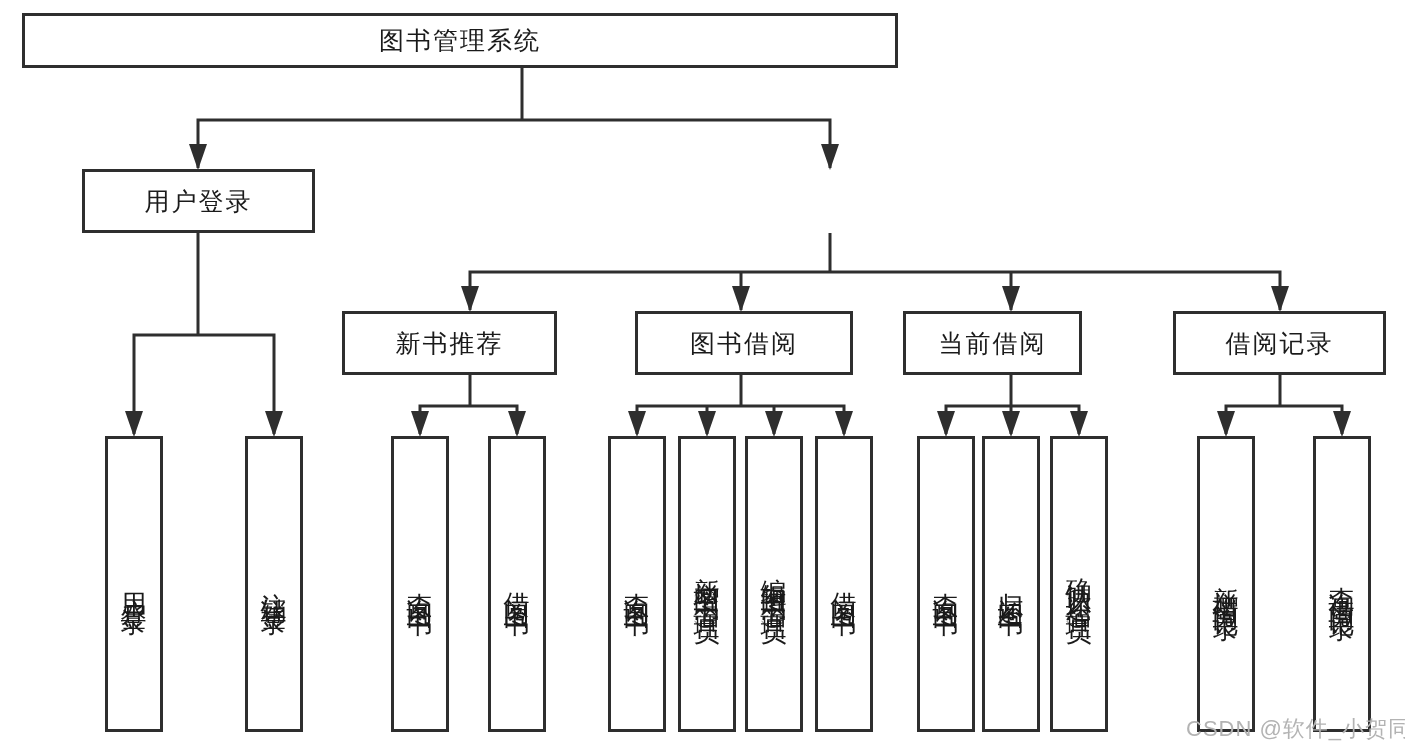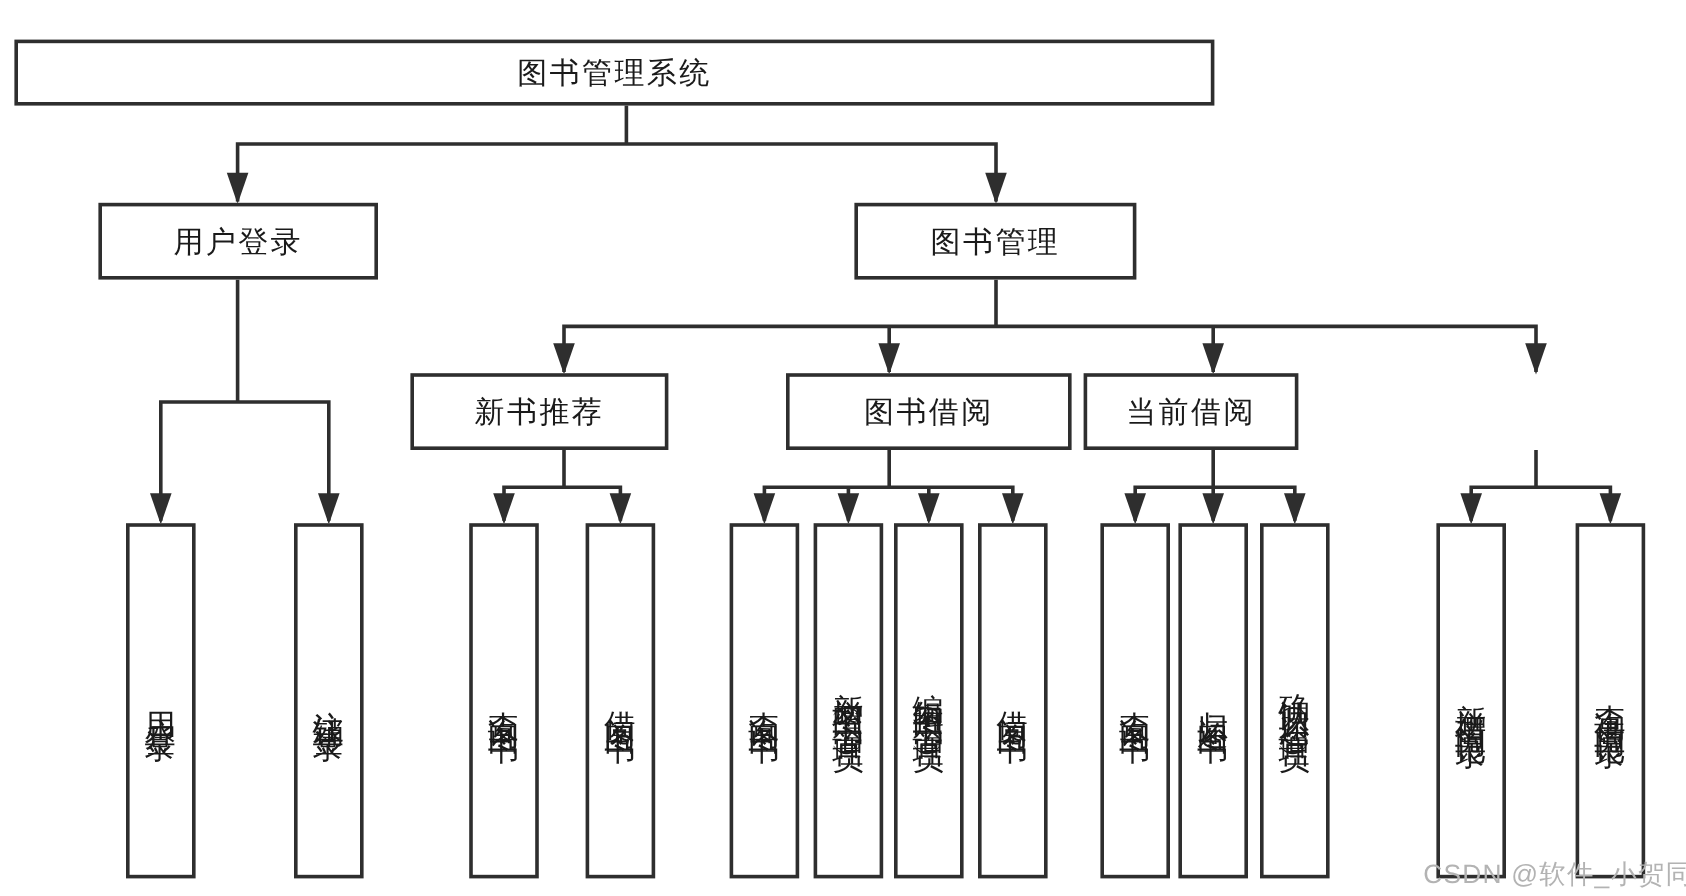--- a/index.html
+++ b/index.html
@@ -33,21 +33,21 @@
     display: flex;
     align-items: center;
     justify-content: center;
     color: #1a1a1a;
   }
   .node.h-label {
     font-size: 25px;
     letter-spacing: 2px;
   }
   .node.root-box {
-    left: 12px; top: 13px; width: 1000px; height: 55px; margin-top: 20px;
+    left: 22px; top: 13px; width: 876px; height: 55px;
   }
   .node.lvl1 { top: 169px; height: 64px; }
   .node.lvl2 { top: 311px; height: 64px; }
   .node.leaf {
     top: 436px;
     width: 58px;
     height: 296px;
   }
   .leaf span {
     writing-mode: vertical-rl;
@@ -117,32 +117,32 @@
     <use href="#arr" x="1342" y="437"></use>
   </svg>
 
   <div class="node h-label root-box">
     <span>图书管理系统</span>
   </div>
 
   <div class="node h-label lvl1" style="left:82px;width:233px">
     <span>用户登录</span>
   </div>
-  <div class="node h-label lvl1" style="left:712px;width:235px">
-    <span>图书管理</span>
-  </div>
 
   <div class="node h-label lvl2" style="left:342px;width:215px">
     <span>新书推荐</span>
   </div>
-  <div class="node h-label lvl2" style="left:655px;width:238px">
+  <div class="node h-label lvl2" style="left:635px;width:218px">
     <span>图书借阅</span>
   </div>
   <div class="node h-label lvl2" style="left:903px;width:179px">
     <span>当前借阅</span>
+  </div>
+  <div class="node h-label lvl2" style="left:1173px;width:213px">
+    <span>借阅记录</span>
   </div>
 
   <div class="node leaf" style="left:105px">
     <span>用户登录</span>
   </div>
   <div class="node leaf" style="left:245px">
     <span>注销登录</span>
   </div>
   <div class="node leaf" style="left:391px">
     <span>查询图书</span>

